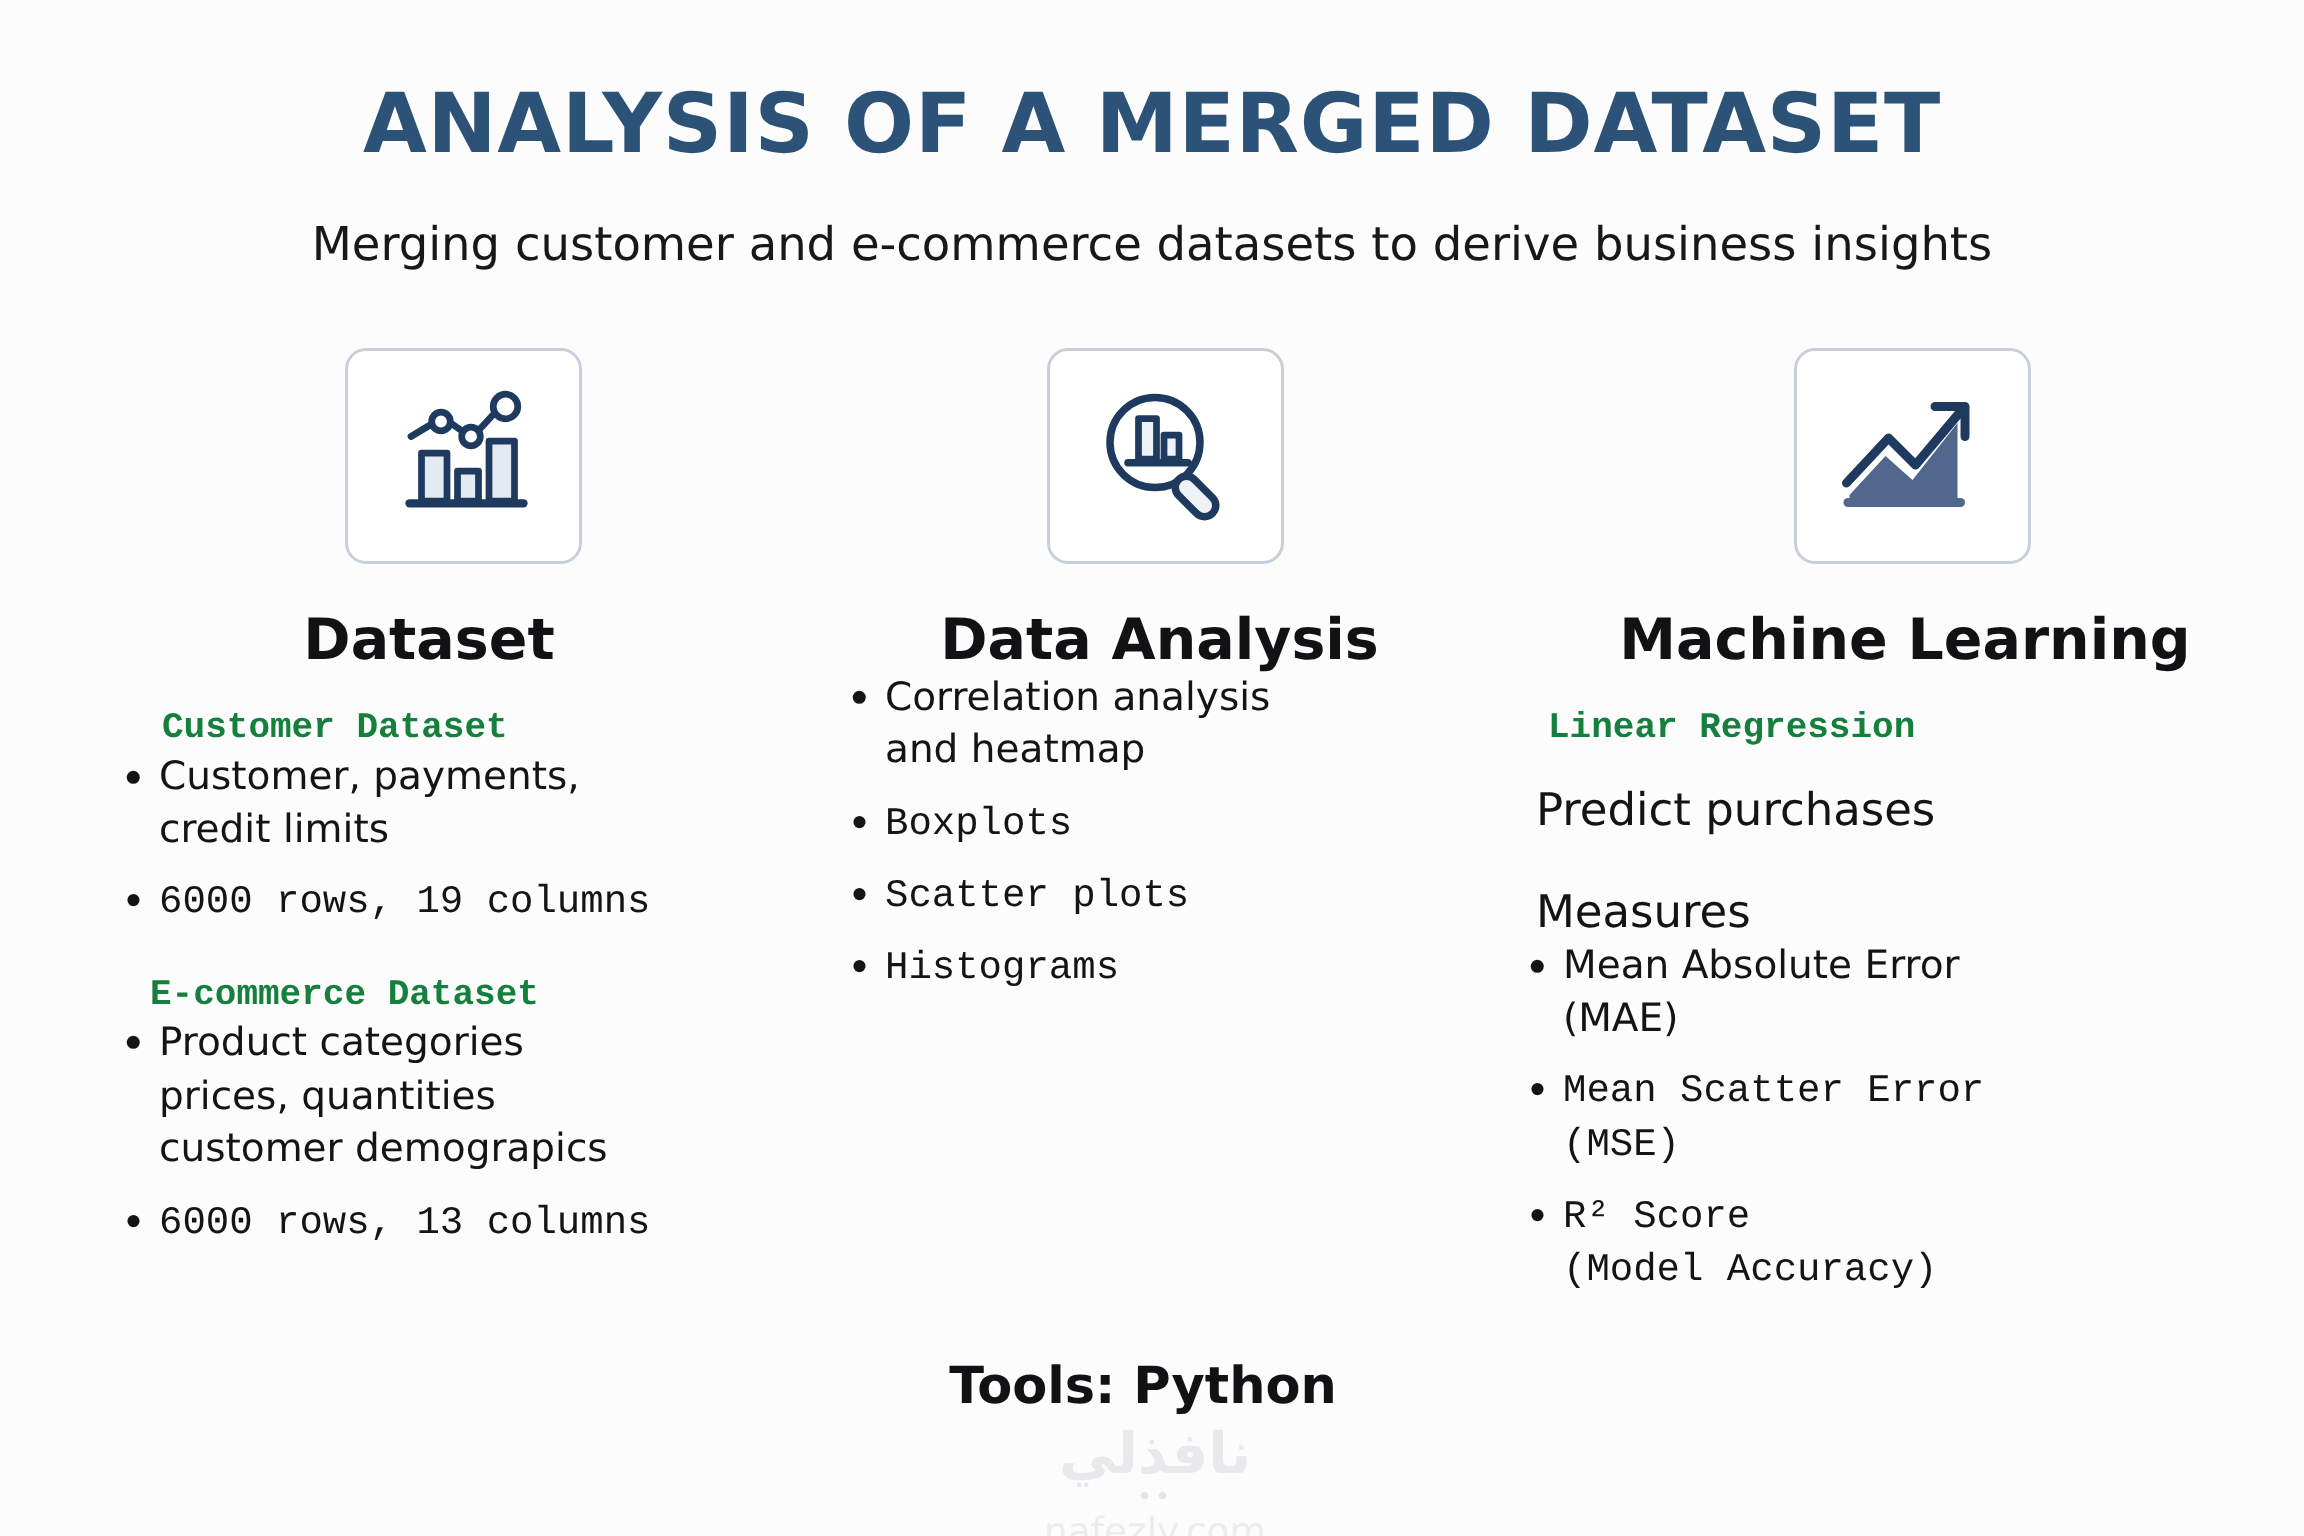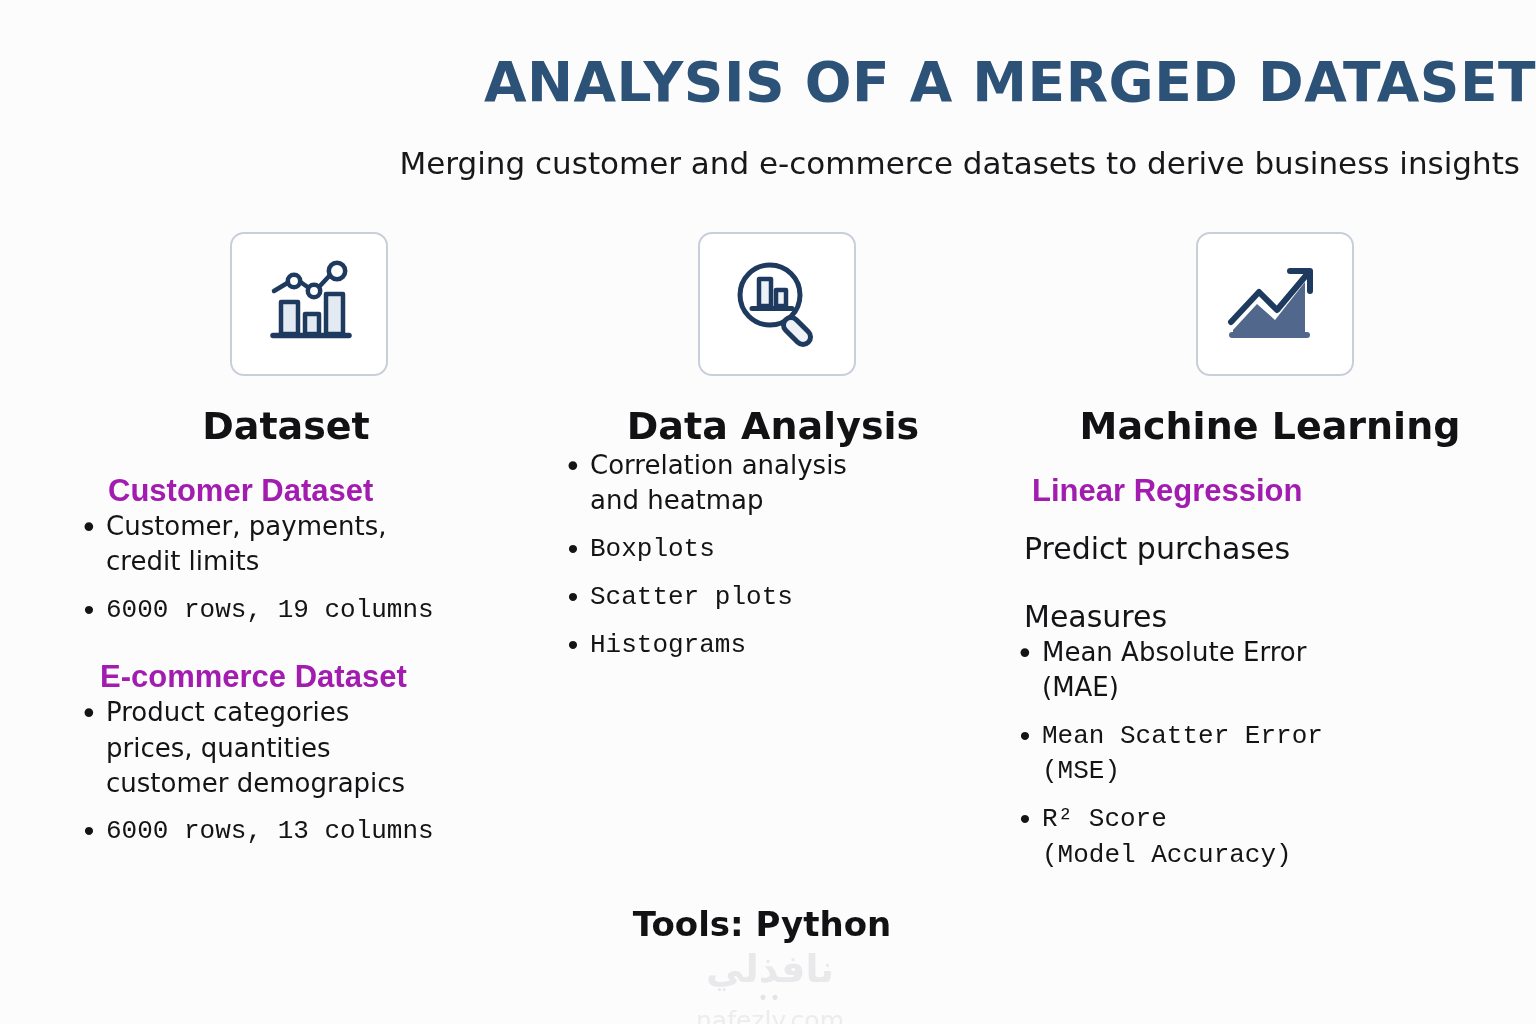--- a/index.html
+++ b/index.html
@@ -20,21 +20,21 @@
     width: 1536px;
     height: 1024px;
   }
 
   
   .header {
     position: absolute;
     top: 0;
     left: 0;
     width: 1536px;
-    text-align: right;
+    text-align: center;
   }
   .main-title {
     margin: 0;
     padding-top: 54px;
     font-size: 55px;
     font-weight: bold;
     letter-spacing: 0.5px;
     color: #2d5278;
     font-family: "DejaVu Sans", sans-serif;
     line-height: 1.05;
@@ -102,25 +102,25 @@
     line-height: 1.1;
     font-family: "DejaVu Sans", sans-serif;
   }
   .col-1 .col-heading { padding-right: 46px; }
   .col-2 .col-heading { padding-right: 8px; }
   .col-3 .col-heading { padding-right: 10px; }
 
   
   .sub-heading {
     margin: 0;
-    font-size: 31px;
-    font-weight: bold;
-    color: #a21caf;
+    font-size: 24px;
+    font-weight: bold;
+    color: #15803d;
     line-height: 1.2;
-    font-family: Liberation Sans, sans-serif;
+    font-family: Liberation Mono, monospace;
   }
   .plain-line {
     margin: 0;
     font-size: 30px;
     font-weight: normal;
     color: #141416;
     line-height: 1.2;
     font-family: "DejaVu Sans", sans-serif;
   }
 

